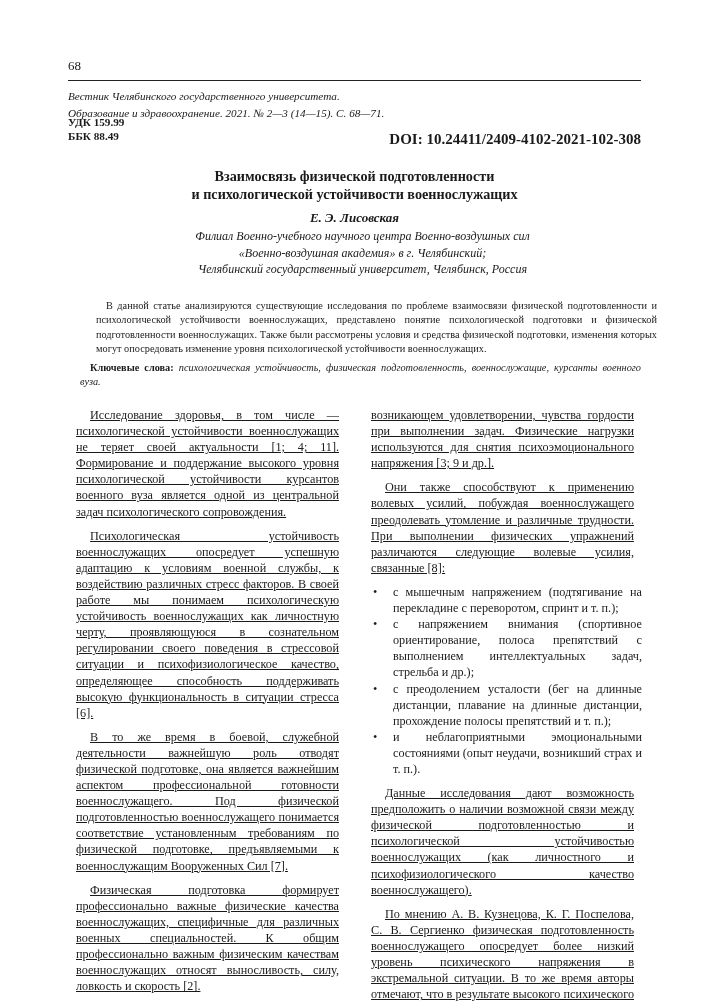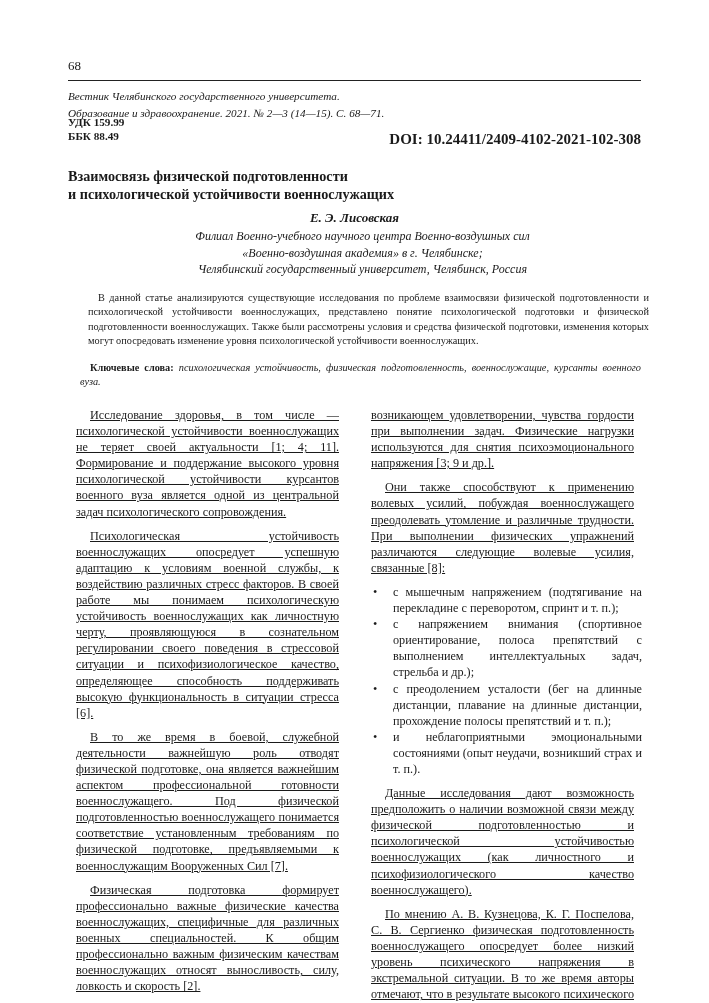--- a/index.html
+++ b/index.html
@@ -3,24 +3,24 @@
 <meta charset="utf-8">
 <style>
   html, body { margin: 0; padding: 0; background: #ffffff; }
   body { width: 709px; height: 1003px; position: relative; overflow: hidden;
          font-family: "Liberation Serif", "DejaVu Serif", serif; color: #1a1a1a; }
   .page-number { position: absolute; left: 68px; top: 58px; font-size: 13px; }
   .header-rule { position: absolute; left: 68px; top: 80px; width: 573px; height: 0; border-top: 1px solid #222; }
   .journal { position: absolute; left: 68px; top: 88px; font-size: 11.2px; font-style: italic; line-height: 17px; }
   .udk { position: absolute; left: 68px; top: 115px; font-size: 11.2px; font-weight: bold; line-height: 14px; }
   .doi { position: absolute; right: 68px; top: 131px; font-size: 15px; font-weight: bold; }
-  .title { position: absolute; left: 68px; width: 573px; top: 167px; text-align: left; font-size: 14.2px; font-weight: bold; line-height: 18px; }
+  .title { position: absolute; left: 68px; width: 573px; top: 167px; text-align: center; font-size: 14.2px; font-weight: bold; line-height: 18px; }
   .author { position: absolute; left: 68px; width: 573px; top: 210px; text-align: center; font-size: 13px; font-weight: bold; font-style: italic; }
   .affil { position: absolute; left: 76px; width: 573px; top: 228px; text-align: center; font-size: 12px; font-style: italic; line-height: 16.5px; }
-  .abstract { position: absolute; left: 80px; width: 561px; top: 283px; font-size: 10.3px; line-height: 14.3px; text-align: justify; text-indent: 10px; margin: 8px; }
+  .abstract { position: absolute; left: 80px; width: 561px; top: 283px; font-size: 10.3px; line-height: 14.3px; text-align: justify; text-indent: 10px; margin: 16px; }
   .keywords { position: absolute; left: 80px; width: 561px; top: 361px; font-size: 10.3px; line-height: 14.3px; text-align: justify; text-indent: 10px; margin: 0; }
   .keywords b { font-weight: bold; }
   .keywords i { font-style: italic; }
   .col { position: absolute; top: 399px; width: 279px; font-size: 12.2px; line-height: 16.1px; text-align: justify; }
   .col.left { left: 68px; }
   .col.right { left: 363px; }
   .col p { margin: 8px; text-indent: 14px; text-decoration: underline; }
   .col ul { margin: 0; padding: 0; list-style: none; }
   .col li { position: relative; padding-left: 30px; }
   .col li .bullet { position: absolute; left: 10px; top: 0; }
@@ -44,21 +44,21 @@
 
 <div class="title">
   <div>Взаимосвязь физической подготовленности</div>
   <div>и психологической устойчивости военнослужащих</div>
 </div>
 
 <div class="author">Е. Э. Лисовская</div>
 
 <div class="affil">
   <div>Филиал Военно-учебного научного центра Военно-воздушных сил</div>
-  <div>«Военно-воздушная академия» в г. Челябинске;</div>
+  <div>«Военно-воздушная академия» в г. Челябинский;</div>
   <div>Челябинский государственный университет, Челябинск, Россия</div>
 </div>
 
 <p class="abstract">В данной статье анализируются существующие исследования по проблеме взаимосвязи физической подготовленности и психологической устойчивости военнослужащих, представлено понятие психологической подготовки и физической подготовленности военнослужащих. Также были рассмотрены условия и средства физической подготовки, изменения которых могут опосредовать изменение уровня психологической устойчивости военнослужащих.</p>
 
 <p class="keywords">
   <b>Ключевые слова:</b>
   <i>психологическая устойчивость, физическая подготовленность, военнослужащие, курсанты военного вуза.</i>
 </p>
 

